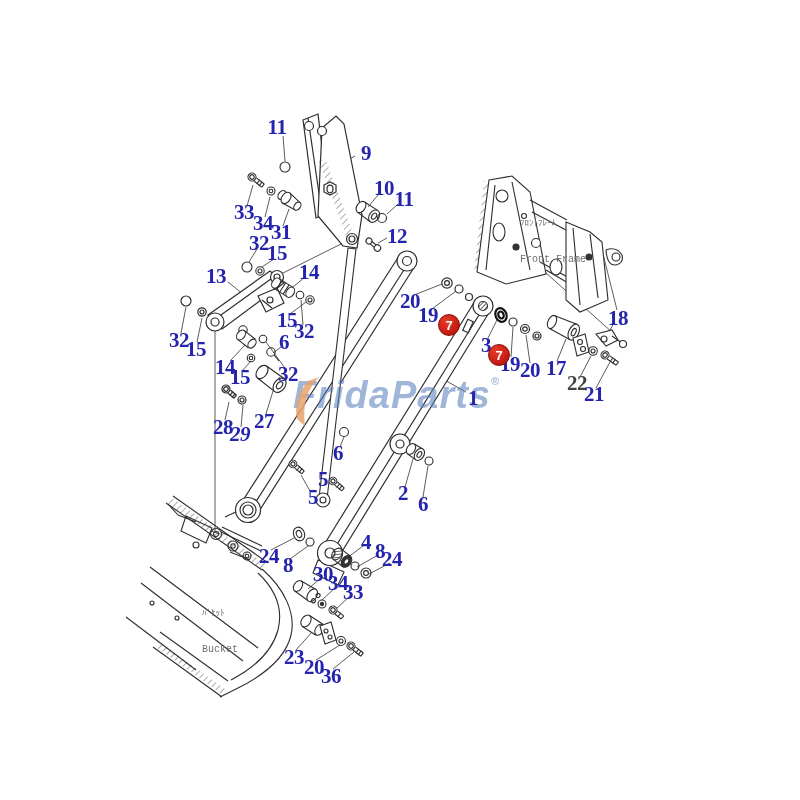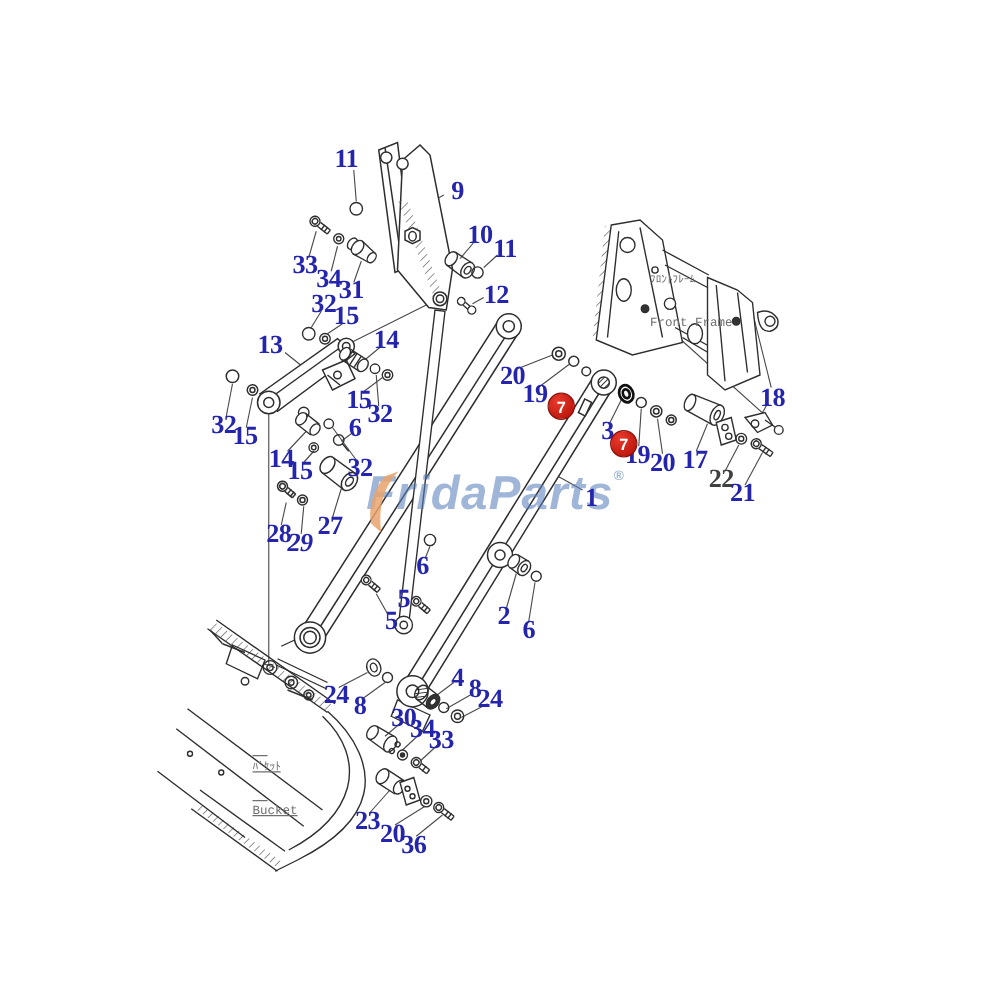--- a/index.html
+++ b/index.html
@@ -435,21 +435,21 @@
     <path d="M24,1 C13,12 7,28 10,50 L2,43 C-1,31 4,15 13,5 Z" fill="rgba(232,163,108,0.85)"></path>
   </svg>
   <span class="wm-txt">Parts</span>
   <span class="wm-reg">®</span>
 </div>
 
 <div class="arealabel" style="left:520px;top:194px;">
   <div style="font-size:9px;">ﾌﾛﾝﾄﾌﾚｰﾑ</div>
   <div>Front Frame</div>
 </div>
-<div class="arealabel" style="left:202px;top:584px;text-decoration:underline;">
+<div class="arealabel" style="left:202px;top:584px;">
   <div style="font-size:9px;">ﾊﾞｹｯﾄ</div>
   <div>Bucket</div>
 </div>
 
 <div class="labels-layer" id="labels-layer">
       <div class="plabel" style="left: 277px; top: 127px; color: rgb(36, 36, 173);">11</div>
       <div class="plabel" style="left: 366px; top: 153px; color: rgb(36, 36, 173);">9</div>
       <div class="plabel" style="left: 384px; top: 188px; color: rgb(36, 36, 173);">10</div>
       <div class="plabel" style="left: 404px; top: 199px; color: rgb(36, 36, 173);">11</div>
       <div class="plabel" style="left: 397px; top: 236px; color: rgb(36, 36, 173);">12</div>

